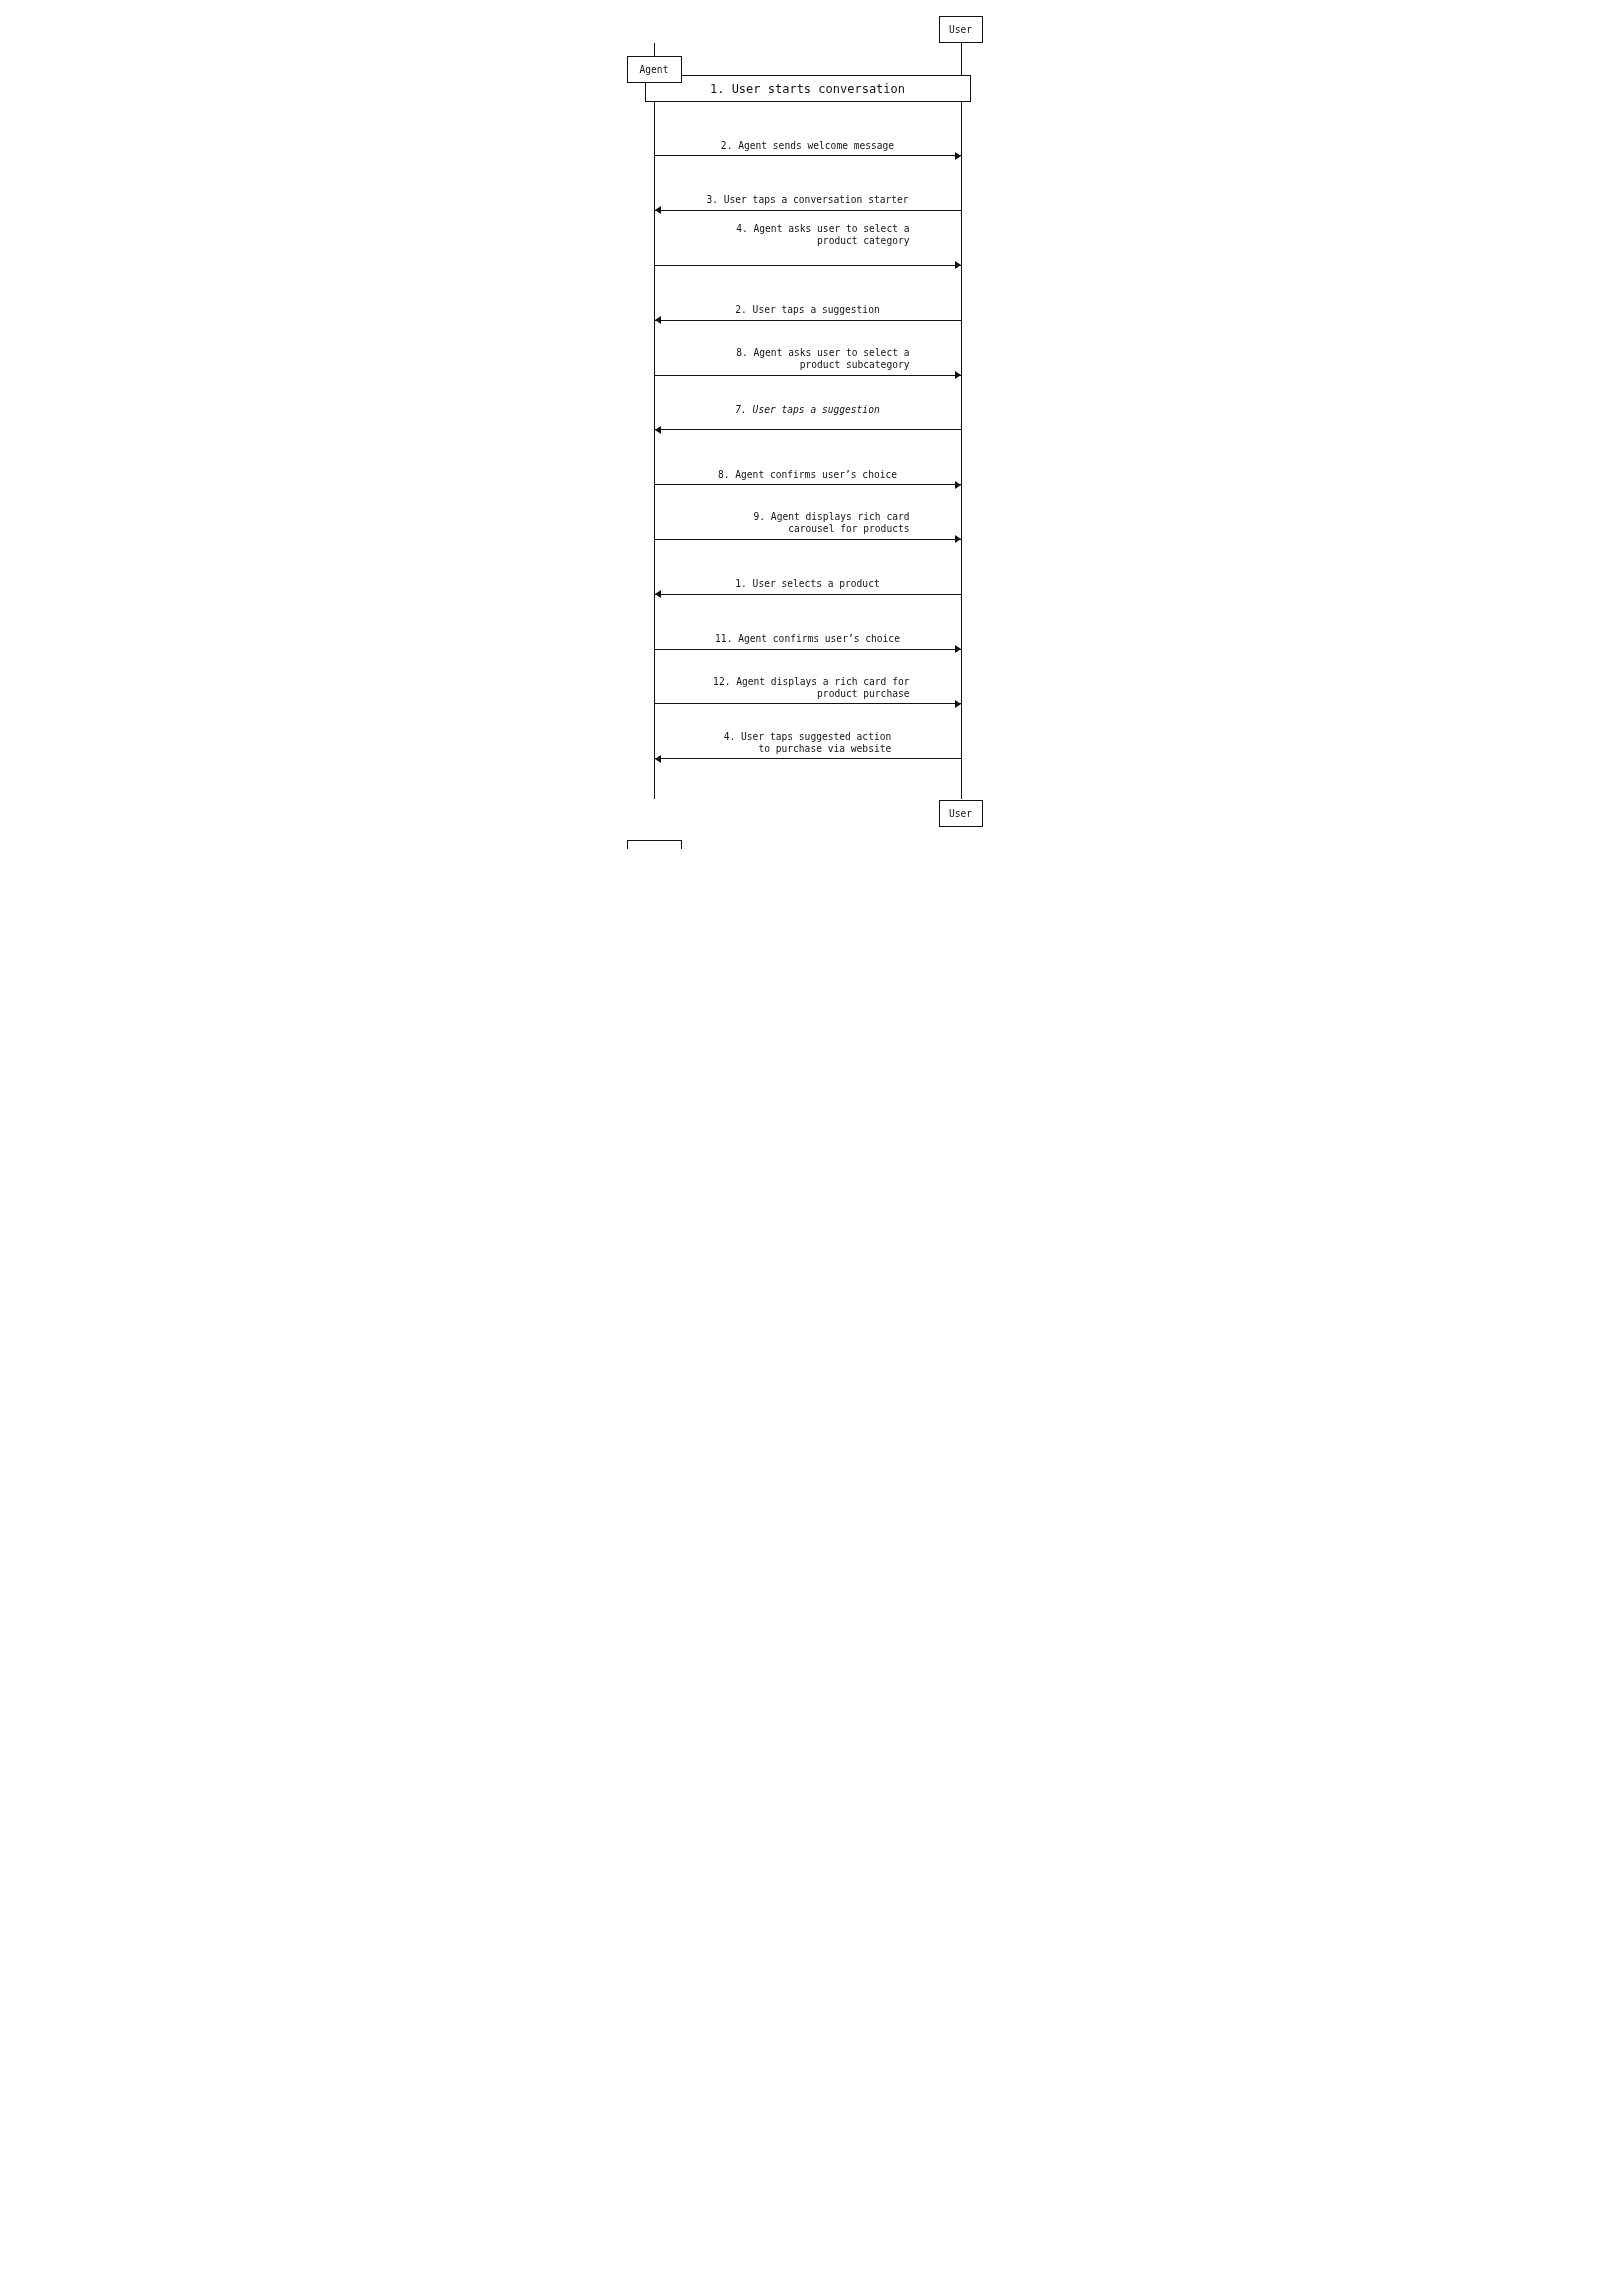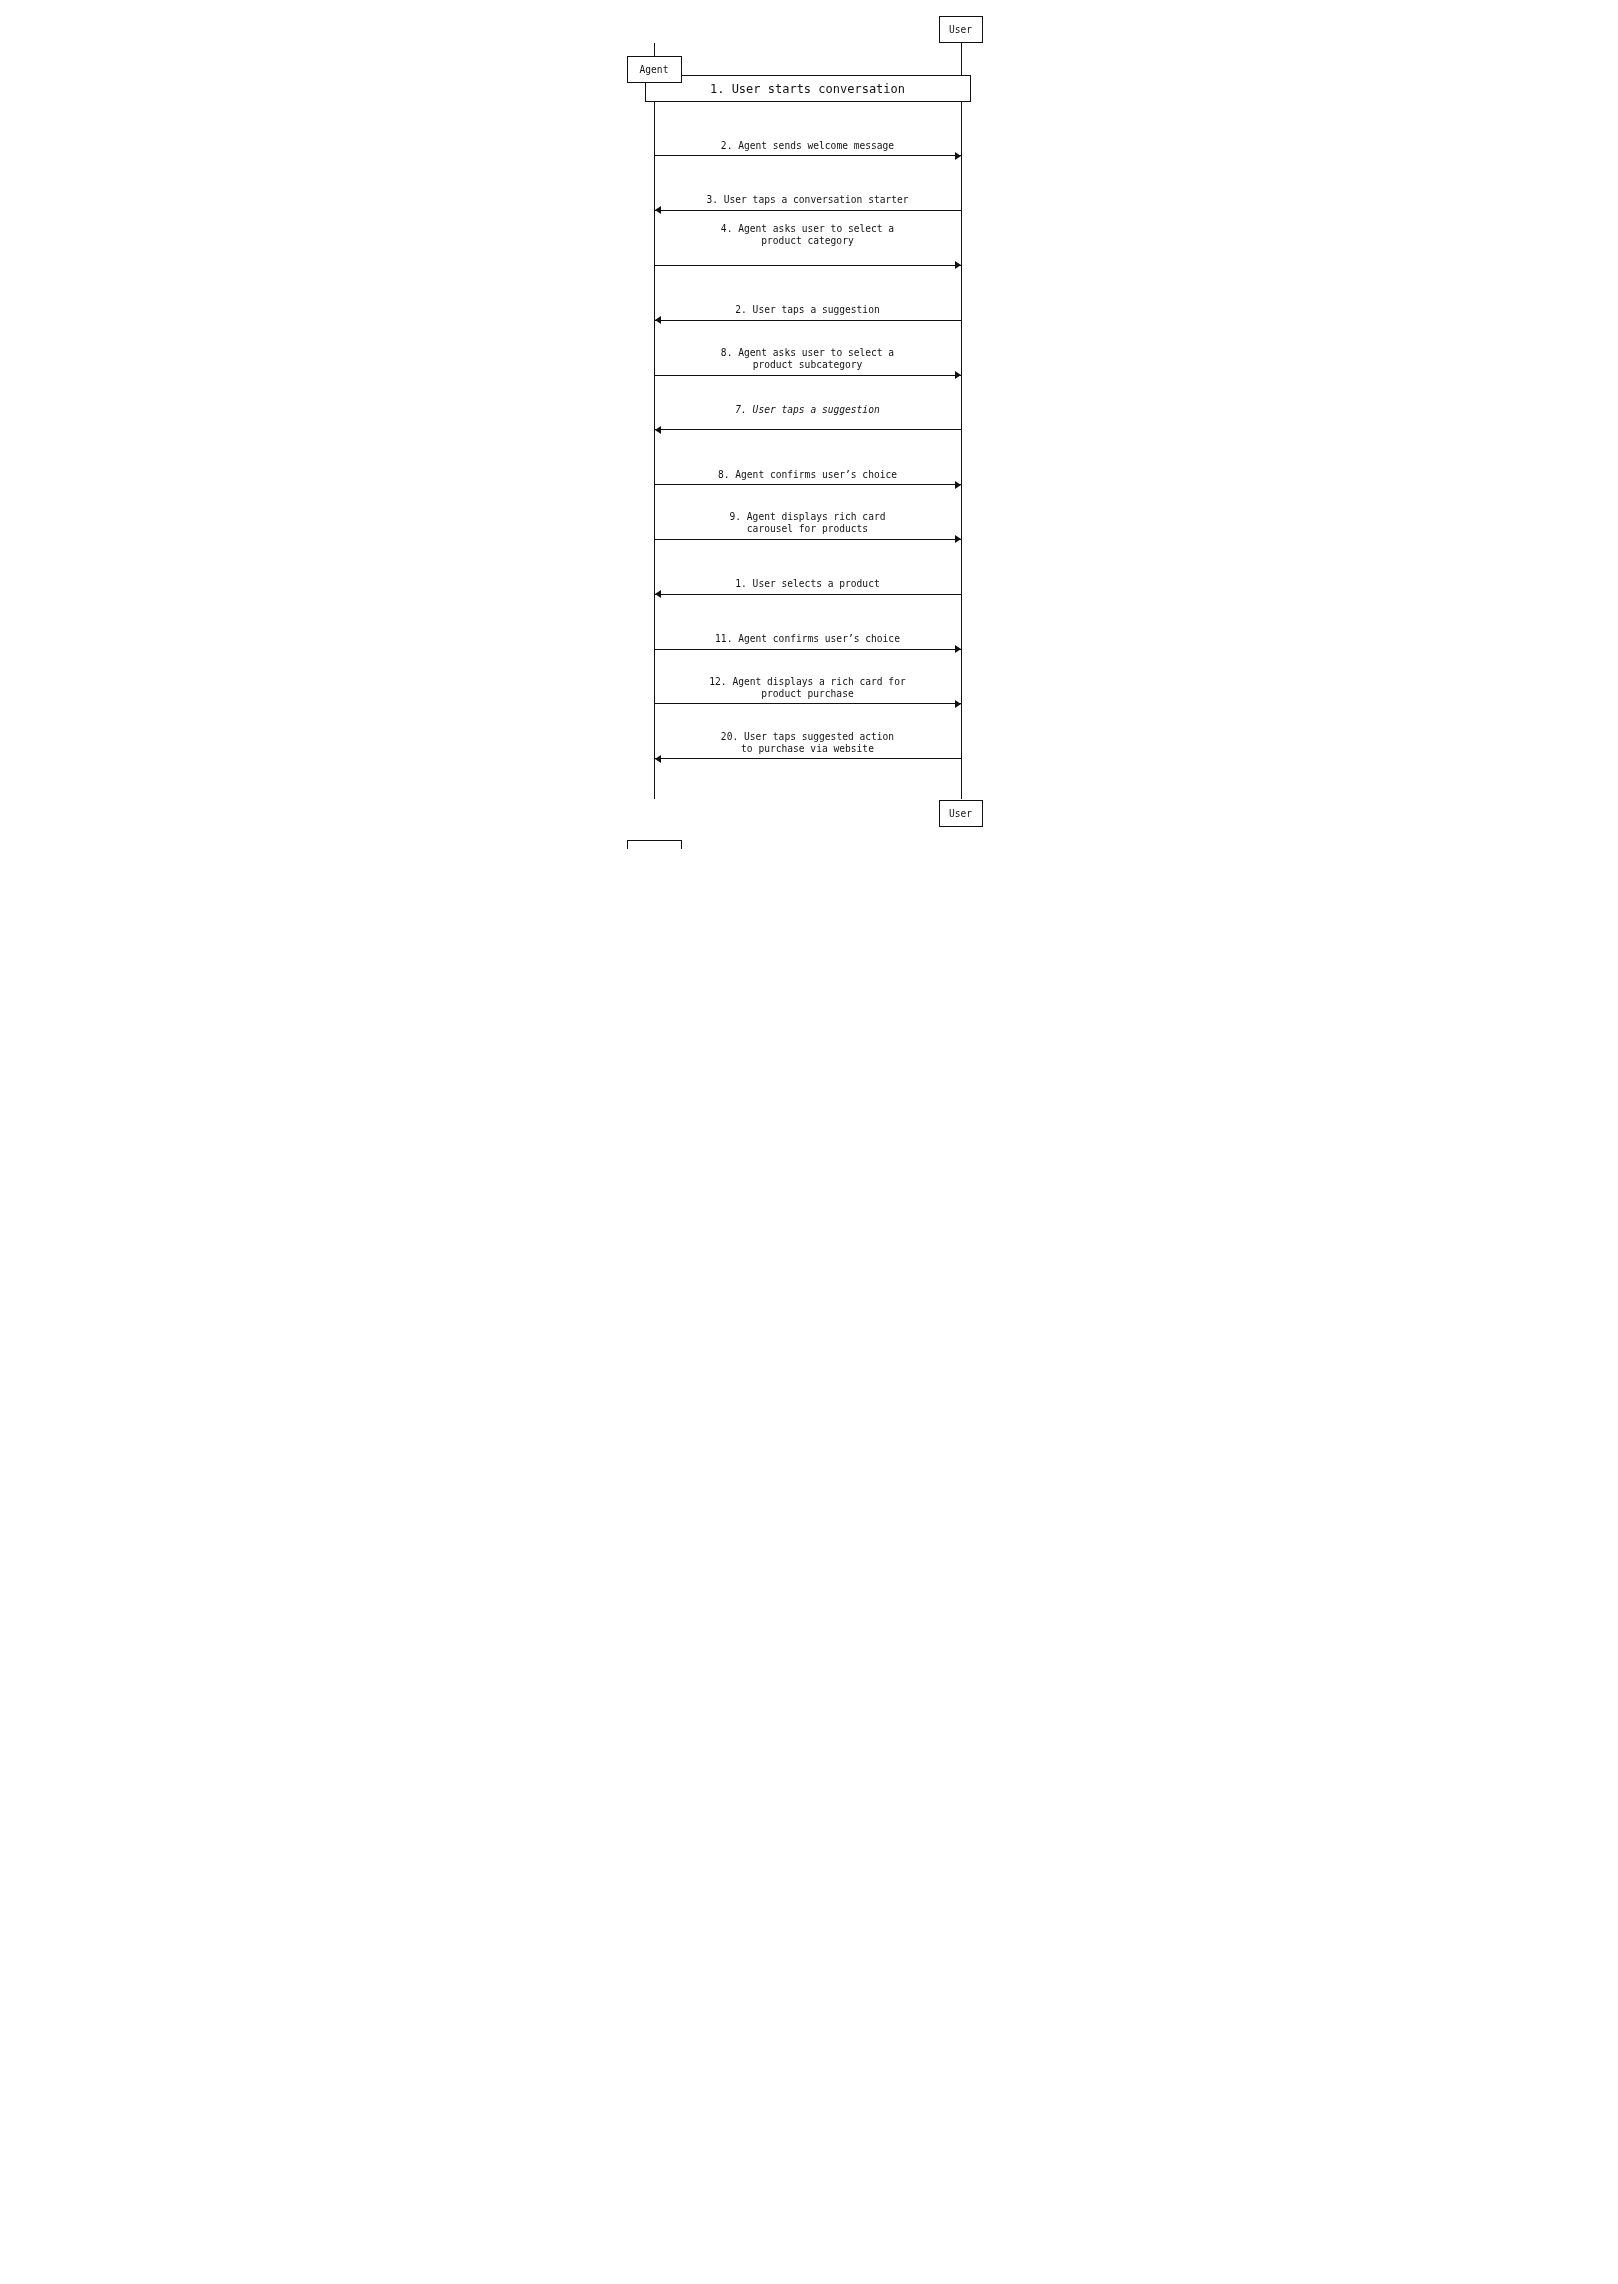--- a/index.html
+++ b/index.html
@@ -64,21 +64,21 @@
     z-index: 2;
   }
 
   
   .message-label {
     position: absolute;
     left: 201px;
     transform: translate(-50%, -100%);
     font-size: 9.6px;
     line-height: 12px;
-    text-align: center;
+    text-align: right;
     white-space: pre-line;
     background: #ffffff;
     z-index: 2;
   }
   .message-line {
     position: absolute;
     left: 48px;
     width: 307px;
     height: 0.9px;
     background: #111111;
@@ -175,21 +175,21 @@
     <div class="arrowhead to-user" style="top: 645px; left: 348px;"></div>
   </div>
 
   <div class="message">
     <div class="message-label" style="top: 700px;">12. Agent displays a rich card for product purchase</div>
     <div class="message-line" style="top: 703px;"></div>
     <div class="arrowhead to-user" style="top: 700px; left: 348px;"></div>
   </div>
 
   <div class="message">
-    <div class="message-label" style="top: 755px;">20. User taps suggested action
+    <div class="message-label" style="top: 755px;">4. User taps suggested action
 to purchase via website</div>
     <div class="message-line" style="top: 758px;"></div>
     <div class="arrowhead to-agent" style="top: 755px; left: 48px;"></div>
   </div>
 </div>
 
   <div class="actor-box actor-agent actor-bottom">
     <span>Agent</span>
   </div>
   <div class="actor-box actor-user actor-bottom">

